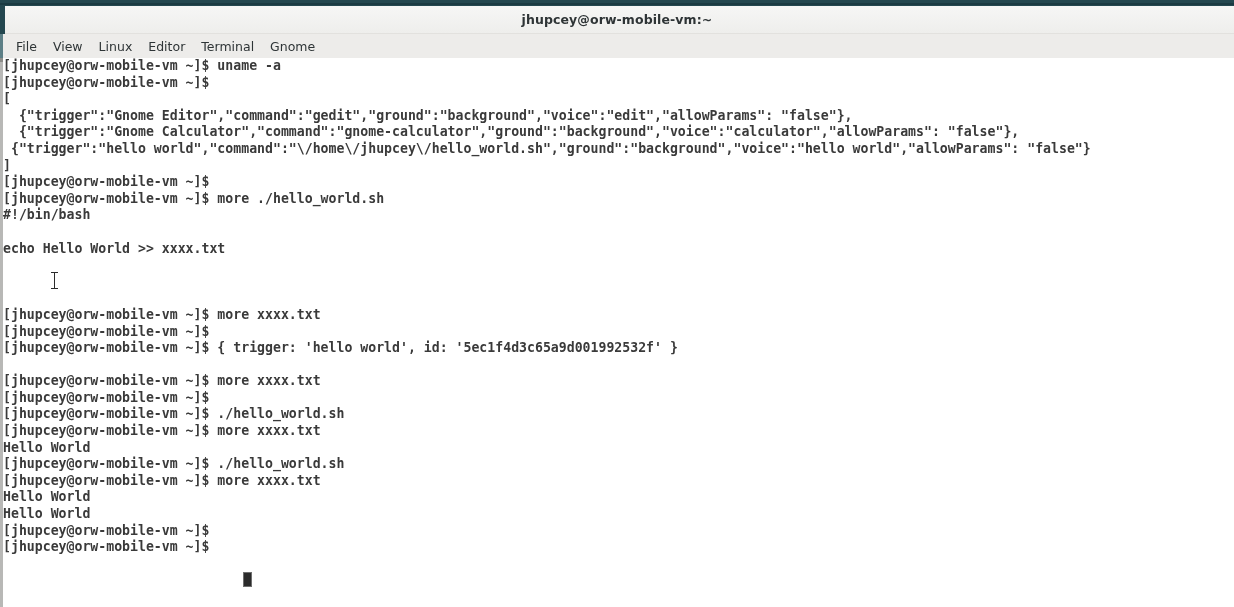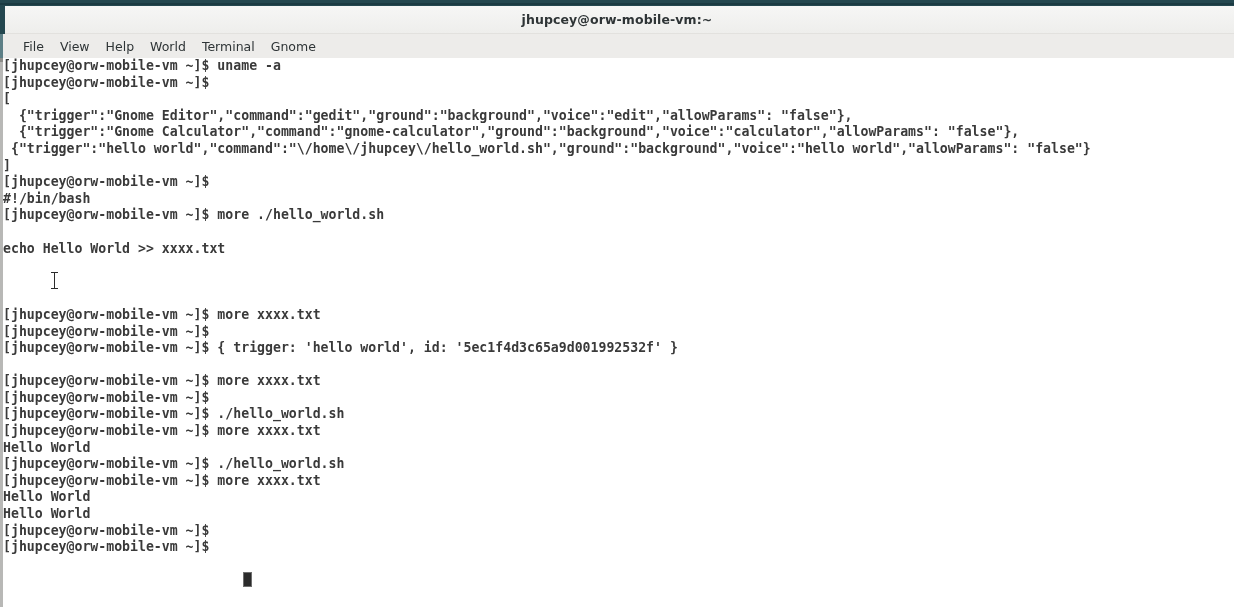--- a/index.html
+++ b/index.html
@@ -66,21 +66,21 @@
   
   #menubar {
     position: absolute;
     left: 0; top: 34px;
     width: 1234px;
     height: 24px;
     background: #edecea;
     box-sizing: border-box;
     display: flex;
     align-items: center;
-    padding-left: 15px;
+    padding-left: 8px;
   }
   #menubar-left-edge {
     position: absolute;
     left: 0; top: 34px;
     width: 3px;
     height: 24px;
     background: #5d7f86;
   }
   .menu-item {
     font-family: "DejaVu Sans", sans-serif;
@@ -178,39 +178,39 @@
     <div id="top-strip-inner"></div>
   </div>
 
   <div id="titlebar"></div>
   <div id="titlebar-left-edge"></div>
   <div id="title-text">jhupcey@orw-mobile-vm:~</div>
 
   <div id="menubar">
       <div class="menu-item">File</div>
       <div class="menu-item">View</div>
-      <div class="menu-item">Help</div>
-      <div class="menu-item">World</div>
+      <div class="menu-item">Linux</div>
+      <div class="menu-item">Editor</div>
       <div class="menu-item">Terminal</div>
       <div class="menu-item">Gnome</div>
     </div>
   <div id="menubar-left-edge"></div>
 
   <div id="terminal">
     <div id="lines">
         <div class="tline">[jhupcey@orw-mobile-vm ~]$ uname -a</div>
         <div class="tline">[jhupcey@orw-mobile-vm ~]$</div>
         <div class="tline">[</div>
         <div class="tline">  {"trigger":"Gnome Editor","command":"gedit","ground":"background","voice":"edit","allowParams": "false"},</div>
         <div class="tline">  {"trigger":"Gnome Calculator","command":"gnome-calculator","ground":"background","voice":"calculator","allowParams": "false"},</div>
         <div class="tline"> {"trigger":"hello world","command":"\/home\/jhupcey\/hello_world.sh","ground":"background","voice":"hello world","allowParams": "false"}</div>
         <div class="tline">]</div>
         <div class="tline">[jhupcey@orw-mobile-vm ~]$</div>
+        <div class="tline">[jhupcey@orw-mobile-vm ~]$ more ./hello_world.sh</div>
         <div class="tline">#!/bin/bash</div>
-        <div class="tline">[jhupcey@orw-mobile-vm ~]$ more ./hello_world.sh</div>
         <div class="tline blank"></div>
         <div class="tline">echo Hello World &gt;&gt; xxxx.txt</div>
         <div class="tline blank"></div>
         <div class="tline blank"></div>
         <div class="tline blank"></div>
         <div class="tline">[jhupcey@orw-mobile-vm ~]$ more xxxx.txt</div>
         <div class="tline">[jhupcey@orw-mobile-vm ~]$</div>
         <div class="tline">[jhupcey@orw-mobile-vm ~]$ { trigger: 'hello world', id: '5ec1f4d3c65a9d001992532f' }</div>
         <div class="tline blank"></div>
         <div class="tline">[jhupcey@orw-mobile-vm ~]$ more xxxx.txt</div>

